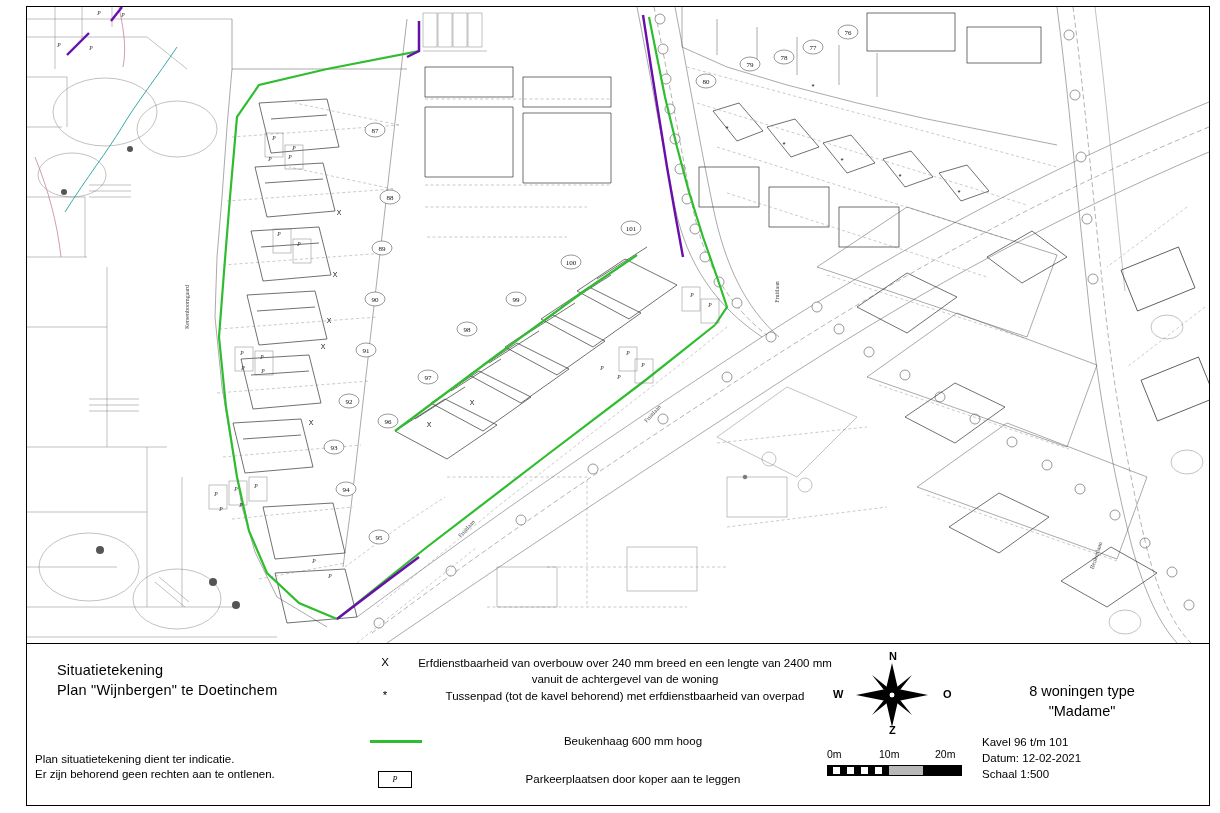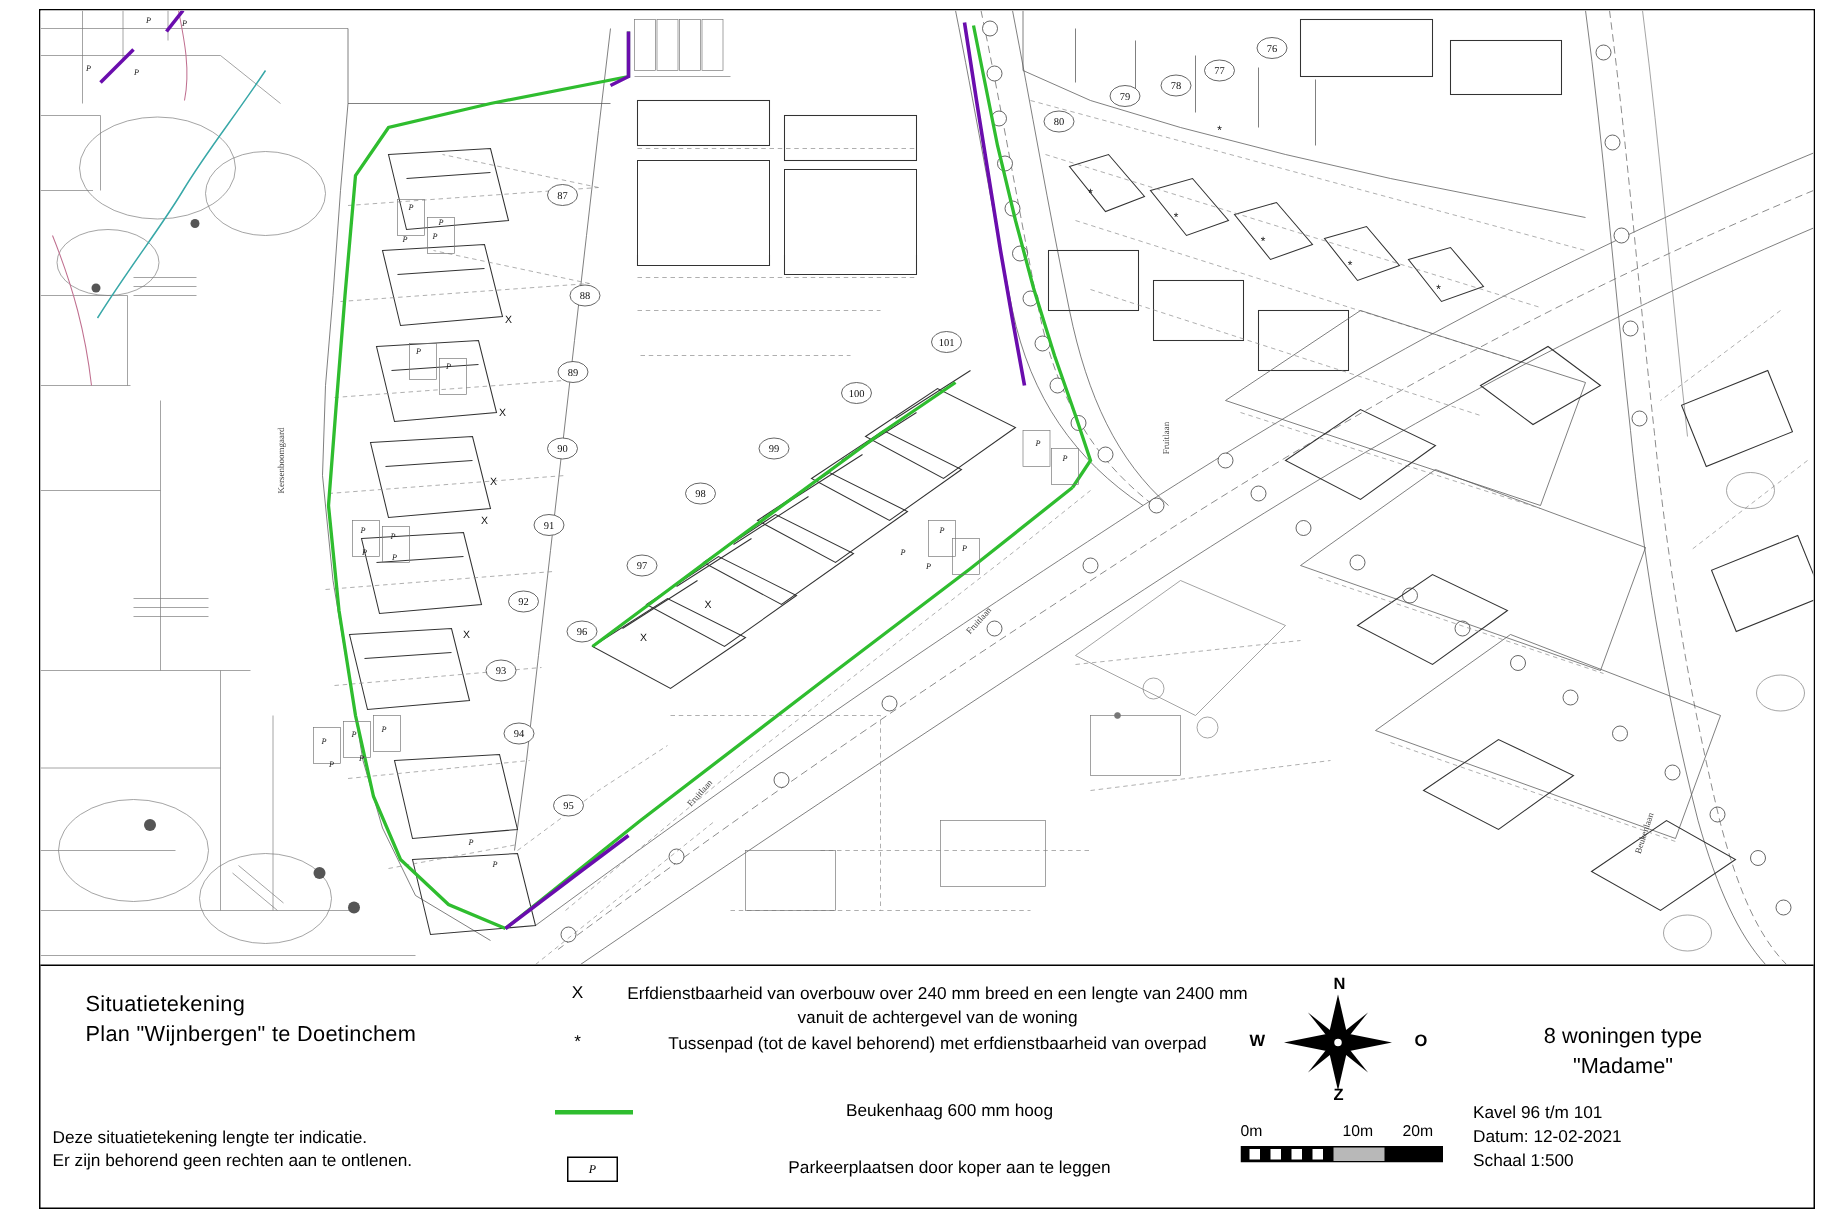--- a/index.html
+++ b/index.html
@@ -159,21 +159,21 @@
     width: 145px;
   }
   .scale-labels {
     position: relative;
     height: 14px;
     font-size: 10.5px;
     text-decoration: underline;
   }
   .scale-labels span { position: absolute; top: 0; }
   .sl0 { left: 0px; }
-  .sl1 { left: 68px; text-align: center; }
+  .sl1 { left: 52px; text-align: center; }
   .sl2 { left: 108px; }
   .scale-graphic { position: relative; height: 11px; width: 135px; }
 
   
   .info-block {
     position: absolute;
     left: 955px;
     top: 14px;
     width: 200px;
     text-align: center;
@@ -599,21 +599,21 @@
   <div class="legend-divider"></div>
 
   <div class="legend">
 
     <div class="title-block">
       <div class="ln">Situatietekening</div>
       <div class="ln">Plan "Wijnbergen" te  Doetinchem</div>
     </div>
 
     <div class="disclaimer">
-      <div>Deze situatietekening lengte ter indicatie.</div>
+      <div>Plan situatietekening dient ter indicatie.</div>
       <div>Er zijn behorend geen rechten aan te ontlenen.</div>
     </div>
 
     <div class="sym-col">
 
       <div class="sym-row">
         <div class="sym-mark">X</div>
         <div class="sym-text">Erfdienstbaarheid van overbouw over 240 mm breed en een lengte van 2400 mm vanuit de achtergevel van de woning</div>
       </div>
 

